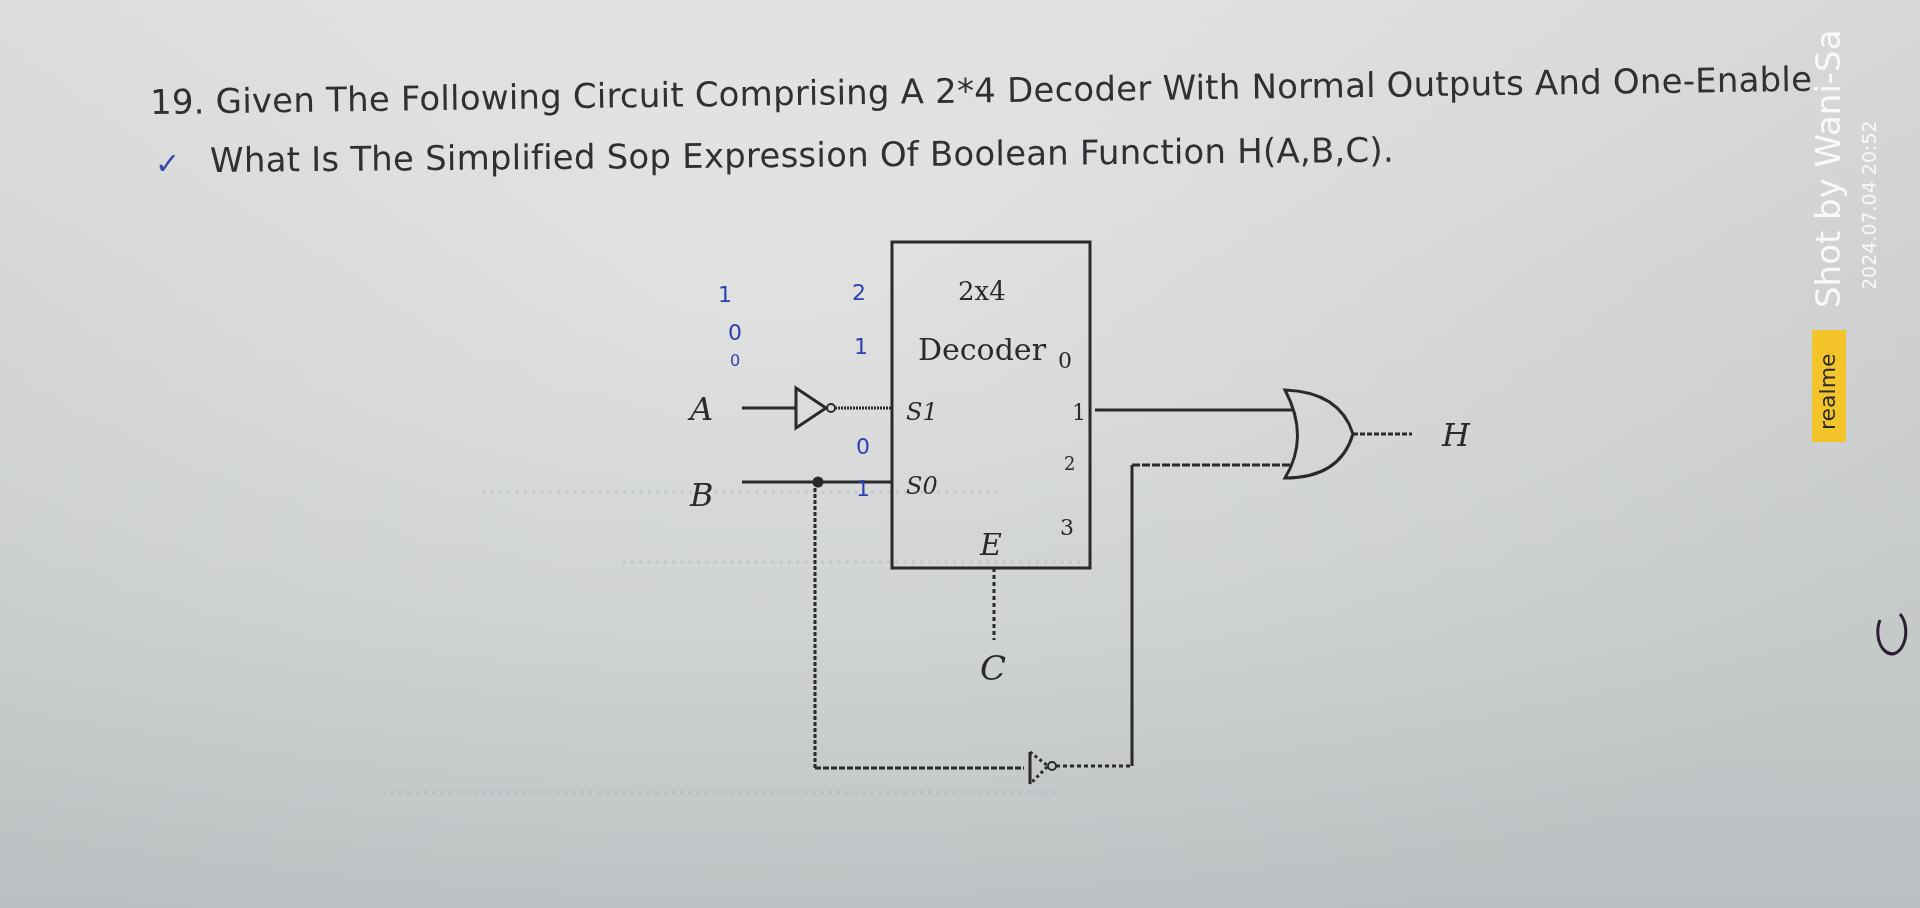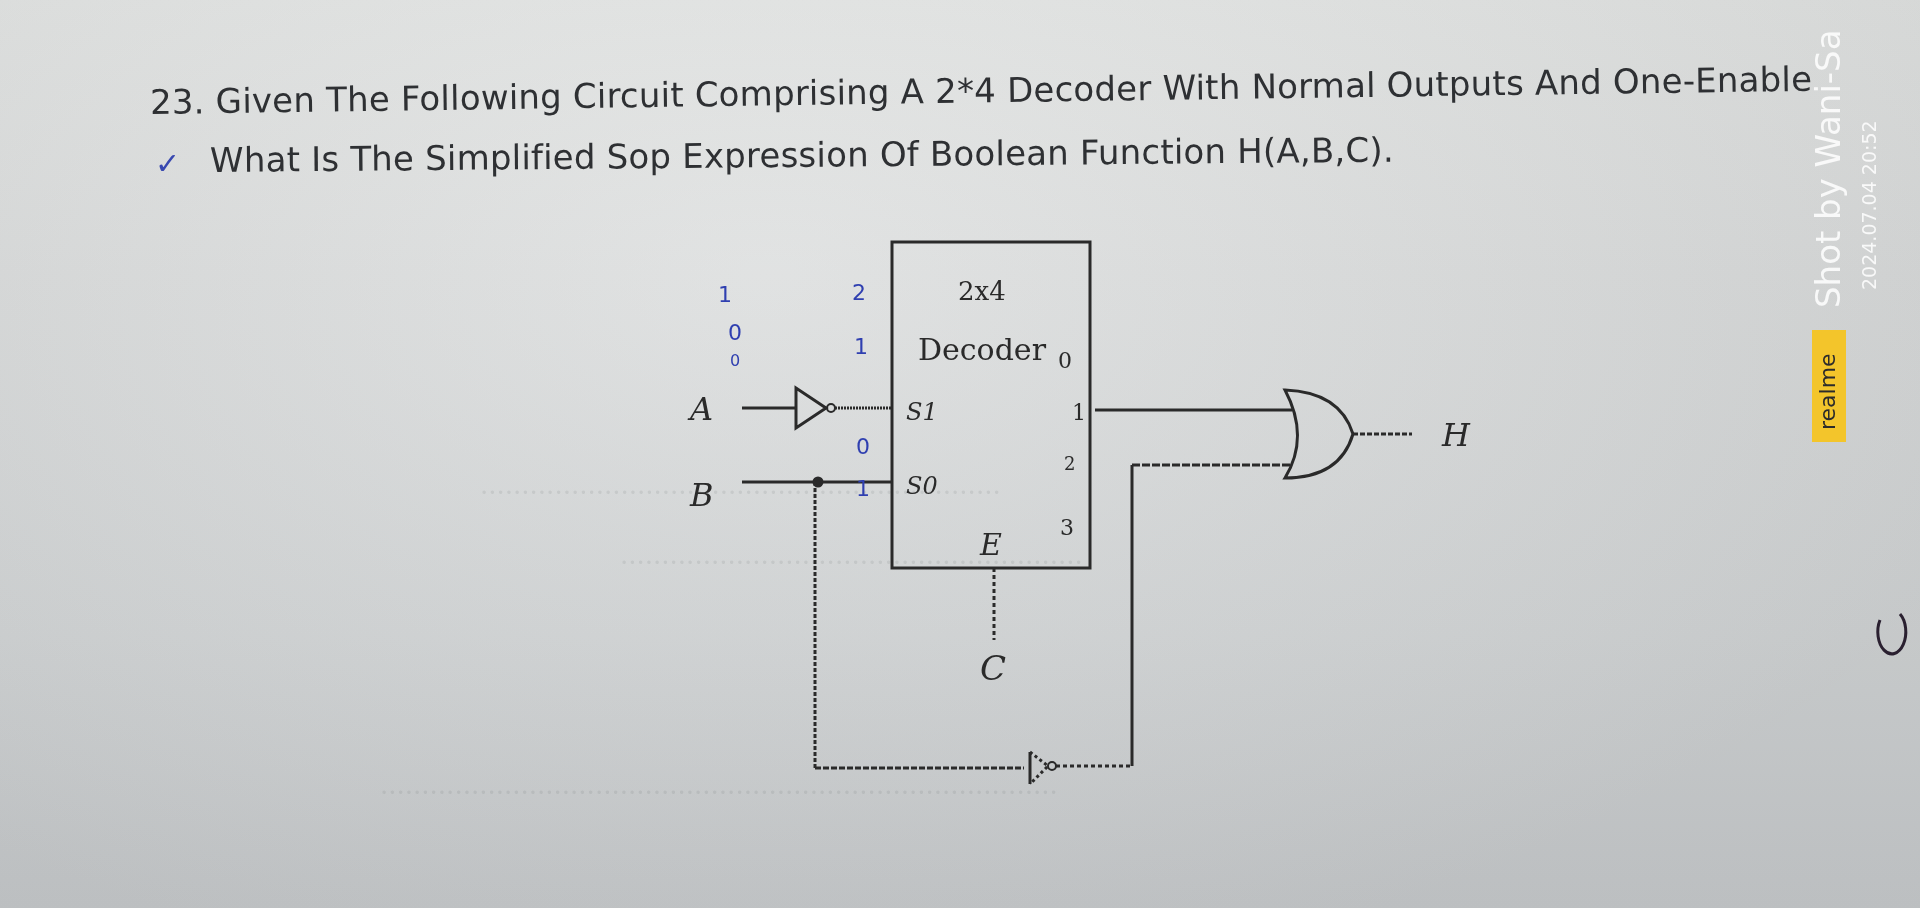--- a/index.html
+++ b/index.html
@@ -26,21 +26,21 @@
 </head>
 <body>
 
 <div class="vignette"></div>
 
 <div class="ghost" style="left:480px;top:470px;">...............................................................</div>
 <div class="ghost" style="left:620px;top:540px;">........................................................</div>
 <div class="ghost" style="left:380px;top:770px;">..................................................................................</div>
 
 <div class="q-line" id="q1">
-  <span>23.</span>
+  <span>19.</span>
   <span>Given The Following Circuit Comprising A 2*4 Decoder With Normal Outputs And One-Enable</span>
 </div>
 <div class="check">✓</div>
 <div class="q-line" id="q2">What Is The Simplified Sop Expression Of Boolean Function H(A,B,C).</div>
 
 <svg id="circuit" width="1920" height="908">
   <g stroke="#2a2a2a" stroke-width="3" fill="none">
 
     <rect x="892" y="242" width="198" height="326"></rect>
 

